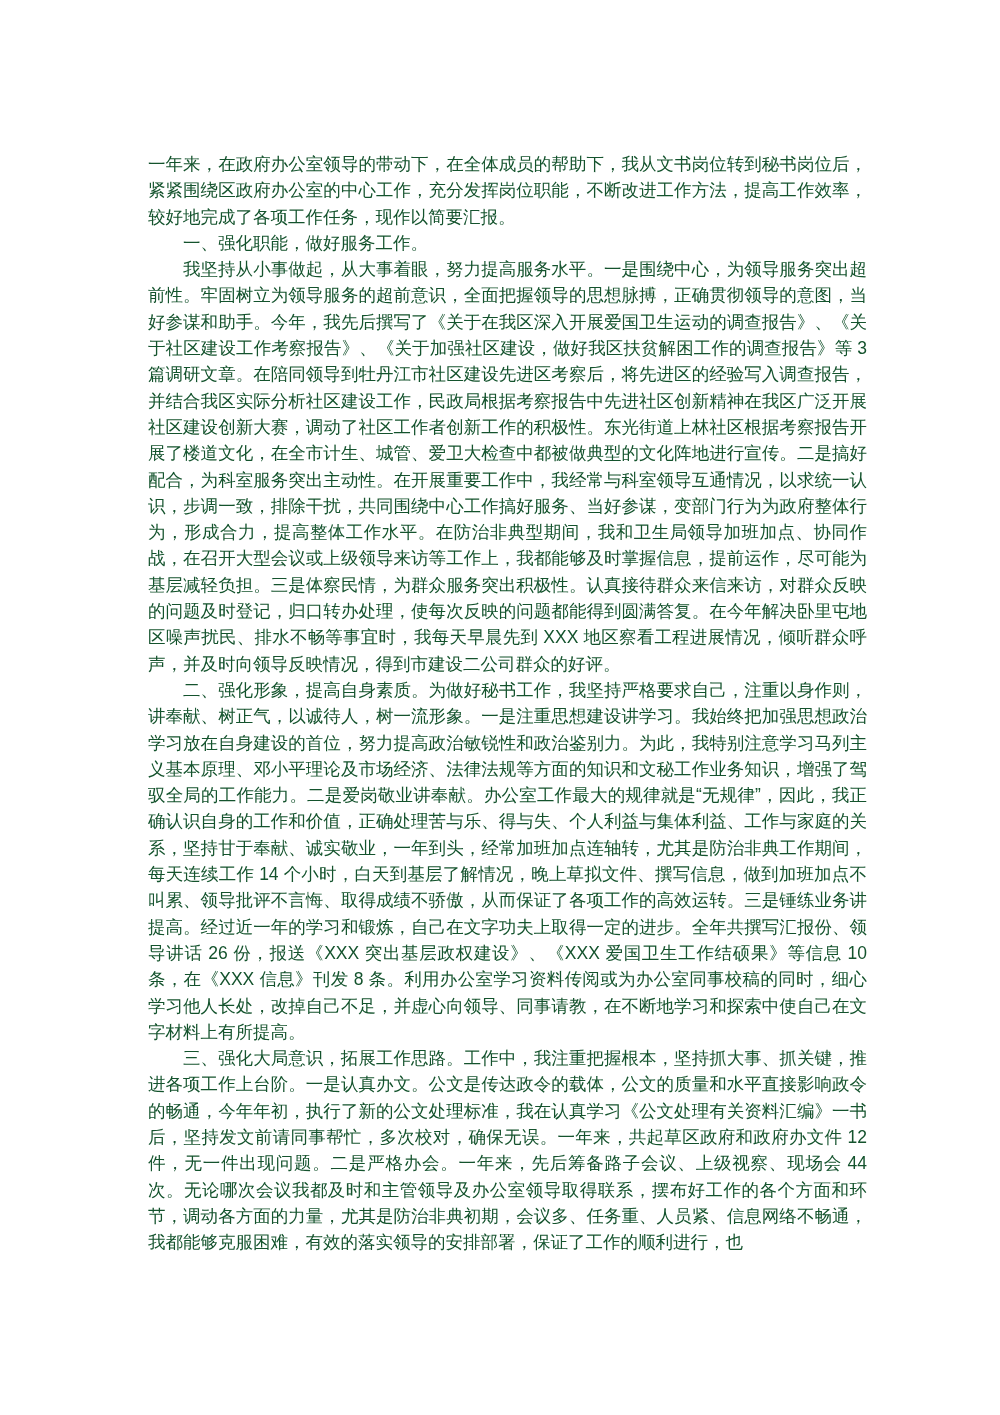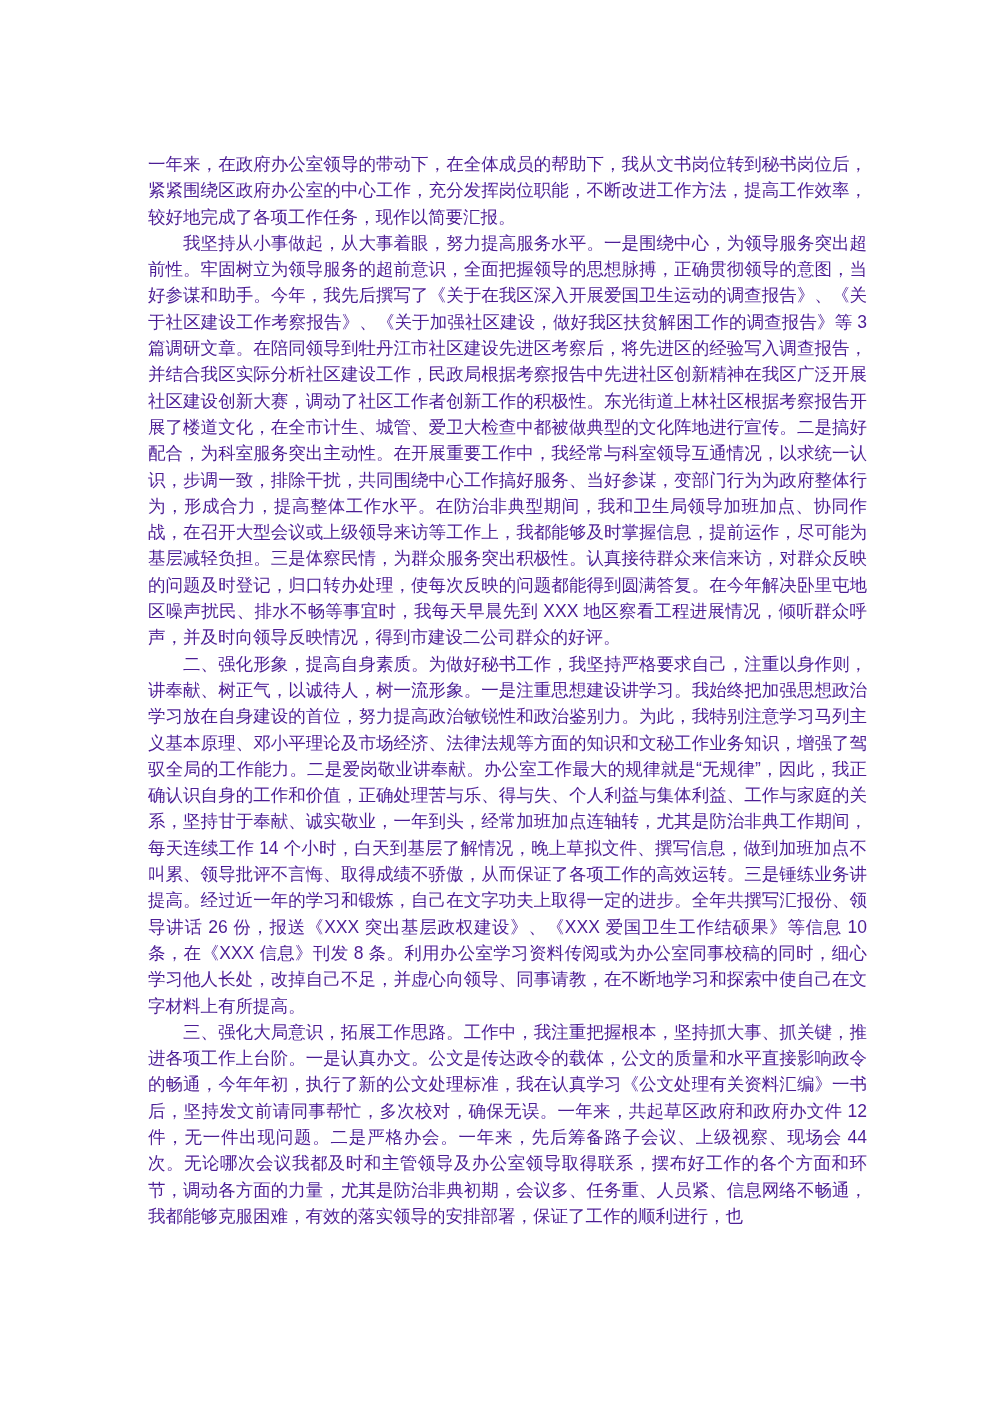--- a/index.html
+++ b/index.html
@@ -5,21 +5,21 @@
   html, body {
     margin: 0;
     padding: 0;
     background: #ffffff;
   }
   .page {
     position: relative;
     width: 1000px;
     height: 1415px;
     background: #ffffff;
-    color: #4c1d95;
+    color: #14532d;
     font-family: "Liberation Sans", "DejaVu Sans", sans-serif;
     overflow: hidden;
   }
   .content {
     position: absolute;
     left: 148px;
     top: 151px;
     width: 719px;
     font-size: 17.5px;
     line-height: 26.3px;
@@ -33,17 +33,18 @@
   .content p.indent {
     text-indent: 2em;
   }
 </style>
 </head>
 <body>
 
 <main class="page">
   <article class="content" id="document-content">
       <p class="">一年来，在政府办公室领导的带动下，在全体成员的帮助下，我从文书岗位转到秘书岗位后，紧紧围绕区政府办公室的中心工作，充分发挥岗位职能，不断改进工作方法，提高工作效率，较好地完成了各项工作任务，现作以简要汇报。</p>
+      <p class="indent">一、强化职能，做好服务工作。</p>
       <p class="indent">我坚持从小事做起，从大事着眼，努力提高服务水平。一是围绕中心，为领导服务突出超前性。牢固树立为领导服务的超前意识，全面把握领导的思想脉搏，正确贯彻领导的意图，当好参谋和助手。今年，我先后撰写了《关于在我区深入开展爱国卫生运动的调查报告》、《关于社区建设工作考察报告》、《关于加强社区建设，做好我区扶贫解困工作的调查报告》等 3 篇调研文章。在陪同领导到牡丹江市社区建设先进区考察后，将先进区的经验写入调查报告，并结合我区实际分析社区建设工作，民政局根据考察报告中先进社区创新精神在我区广泛开展社区建设创新大赛，调动了社区工作者创新工作的积极性。东光街道上林社区根据考察报告开展了楼道文化，在全市计生、城管、爱卫大检查中都被做典型的文化阵地进行宣传。二是搞好配合，为科室服务突出主动性。在开展重要工作中，我经常与科室领导互通情况，以求统一认识，步调一致，排除干扰，共同围绕中心工作搞好服务、当好参谋，变部门行为为政府整体行为，形成合力，提高整体工作水平。在防治非典型期间，我和卫生局领导加班加点、协同作战，在召开大型会议或上级领导来访等工作上，我都能够及时掌握信息，提前运作，尽可能为基层减轻负担。三是体察民情，为群众服务突出积极性。认真接待群众来信来访，对群众反映的问题及时登记，归口转办处理，使每次反映的问题都能得到圆满答复。在今年解决卧里屯地区噪声扰民、排水不畅等事宜时，我每天早晨先到 XXX 地区察看工程进展情况，倾听群众呼声，并及时向领导反映情况，得到市建设二公司群众的好评。</p>
       <p class="indent">二、强化形象，提高自身素质。为做好秘书工作，我坚持严格要求自己，注重以身作则，讲奉献、树正气，以诚待人，树一流形象。一是注重思想建设讲学习。我始终把加强思想政治学习放在自身建设的首位，努力提高政治敏锐性和政治鉴别力。为此，我特别注意学习马列主义基本原理、邓小平理论及市场经济、法律法规等方面的知识和文秘工作业务知识，增强了驾驭全局的工作能力。二是爱岗敬业讲奉献。办公室工作最大的规律就是“无规律”，因此，我正确认识自身的工作和价值，正确处理苦与乐、得与失、个人利益与集体利益、工作与家庭的关系，坚持甘于奉献、诚实敬业，一年到头，经常加班加点连轴转，尤其是防治非典工作期间，每天连续工作 14 个小时，白天到基层了解情况，晚上草拟文件、撰写信息，做到加班加点不叫累、领导批评不言悔、取得成绩不骄傲，从而保证了各项工作的高效运转。三是锤练业务讲提高。经过近一年的学习和锻炼，自己在文字功夫上取得一定的进步。全年共撰写汇报份、领导讲话 26 份，报送《XXX 突出基层政权建设》、《XXX 爱国卫生工作结硕果》等信息 10 条，在《XXX 信息》刊发 8 条。利用办公室学习资料传阅或为办公室同事校稿的同时，细心学习他人长处，改掉自己不足，并虚心向领导、同事请教，在不断地学习和探索中使自己在文字材料上有所提高。</p>
       <p class="indent">三、强化大局意识，拓展工作思路。工作中，我注重把握根本，坚持抓大事、抓关键，推进各项工作上台阶。一是认真办文。公文是传达政令的载体，公文的质量和水平直接影响政令的畅通，今年年初，执行了新的公文处理标准，我在认真学习《公文处理有关资料汇编》一书后，坚持发文前请同事帮忙，多次校对，确保无误。一年来，共起草区政府和政府办文件 12 件，无一件出现问题。二是严格办会。一年来，先后筹备路子会议、上级视察、现场会 44 次。无论哪次会议我都及时和主管领导及办公室领导取得联系，摆布好工作的各个方面和环节，调动各方面的力量，尤其是防治非典初期，会议多、任务重、人员紧、信息网络不畅通，我都能够克服困难，有效的落实领导的安排部署，保证了工作的顺利进行，也</p>
     </article>
 </main>
 
 </body></html>

